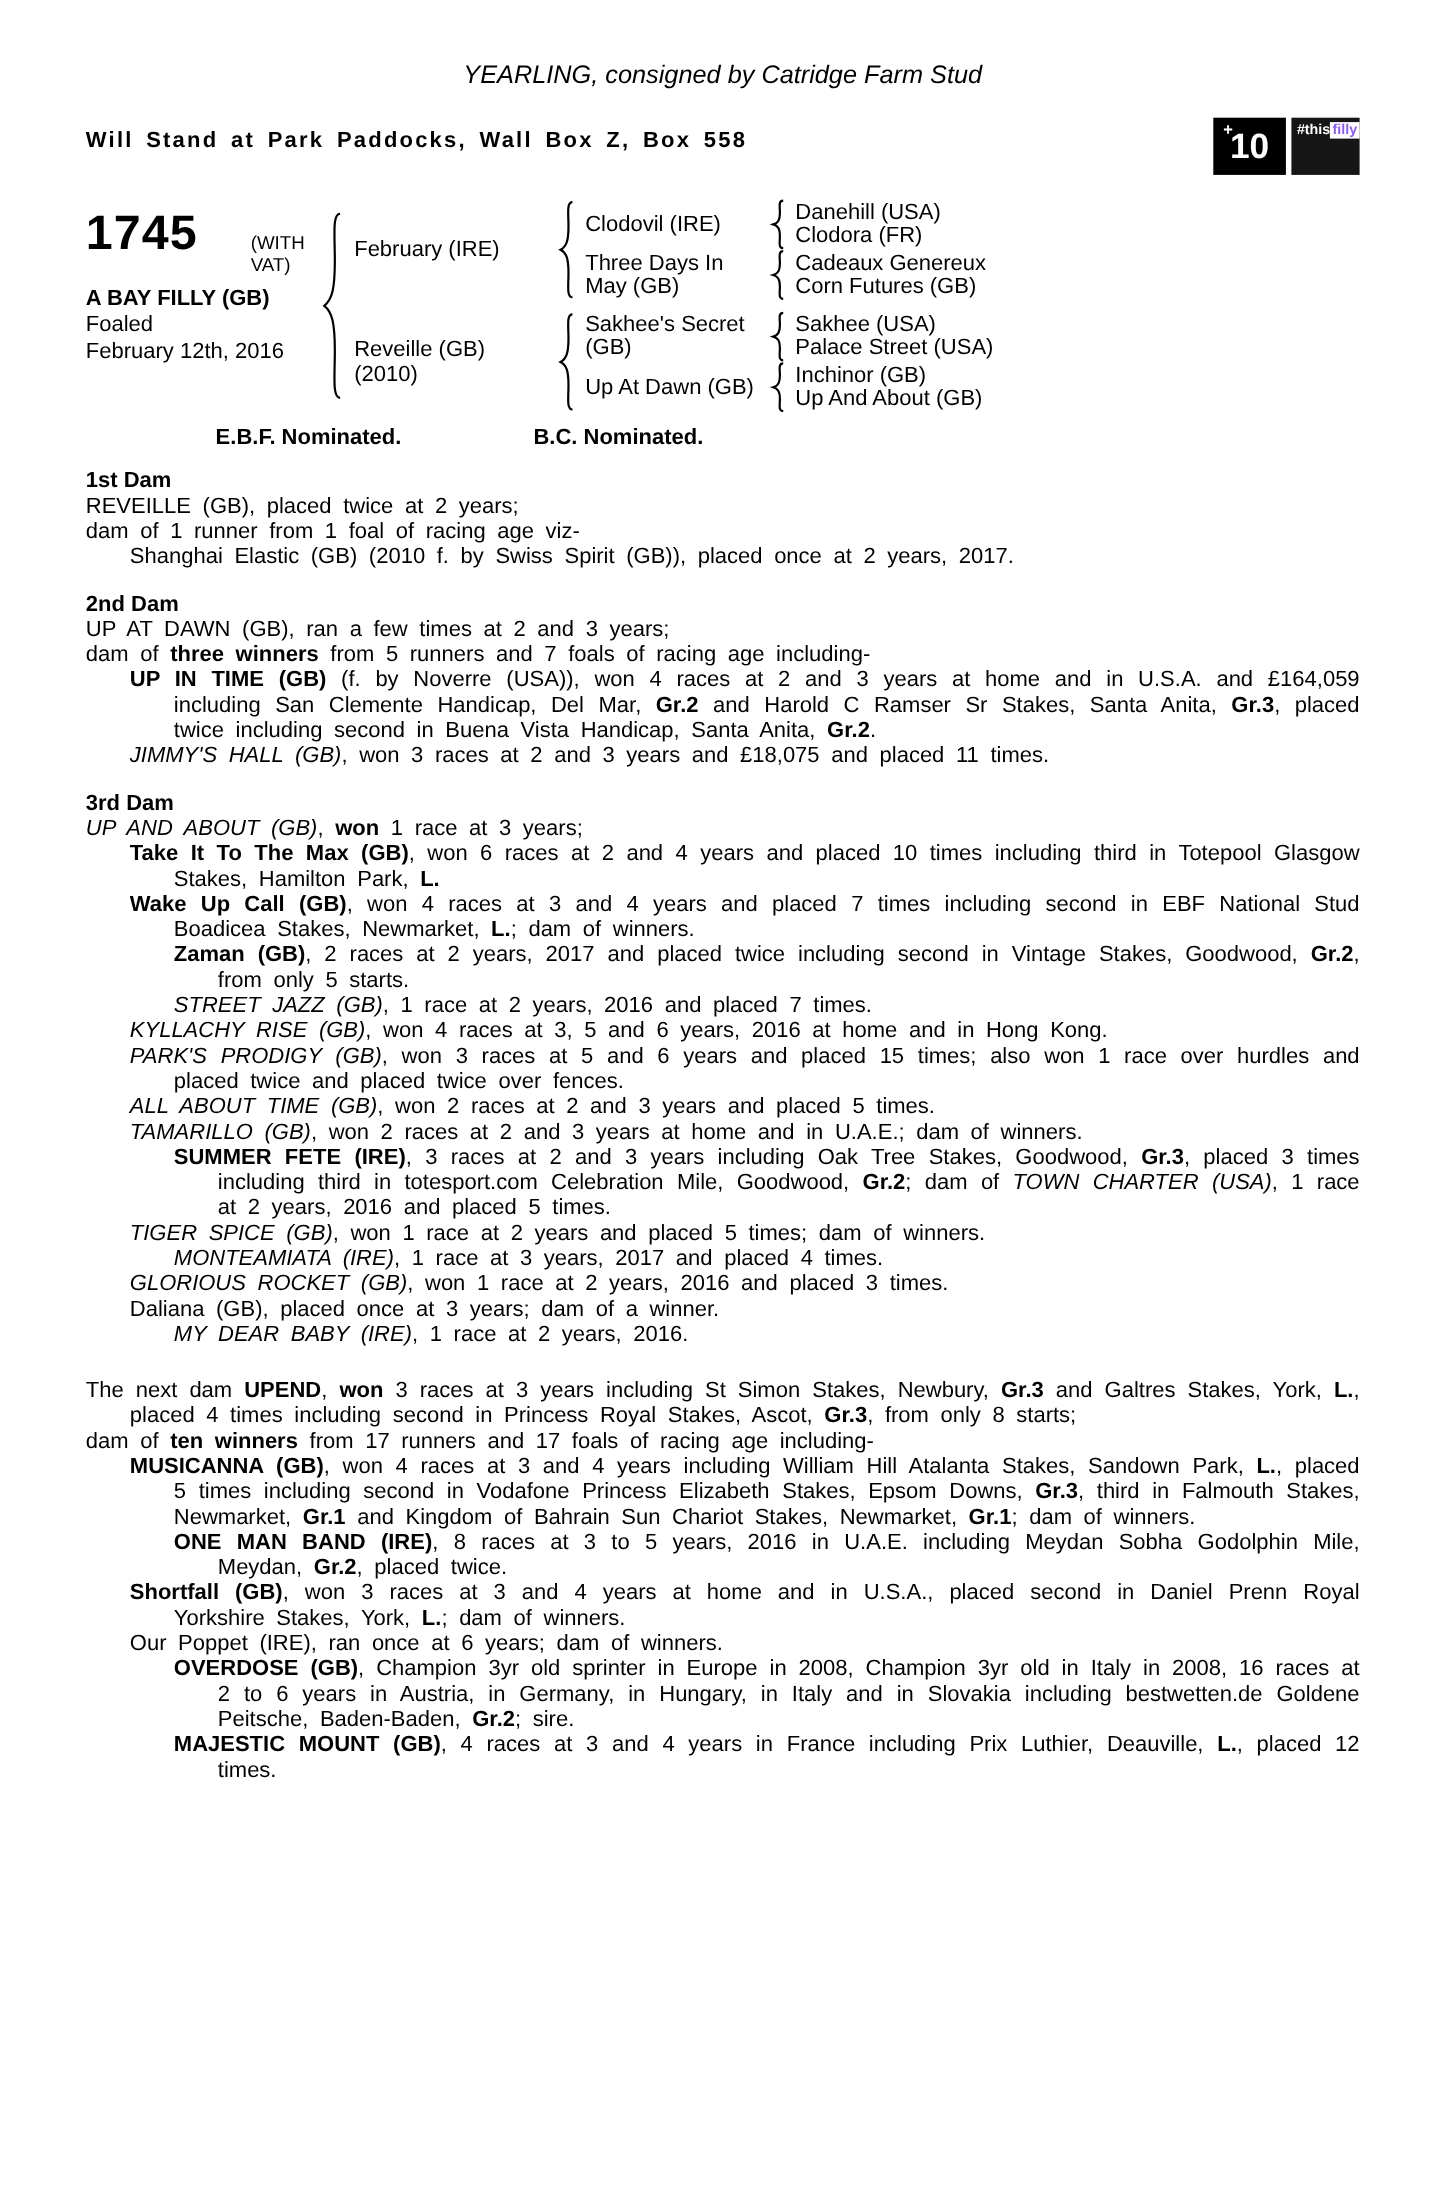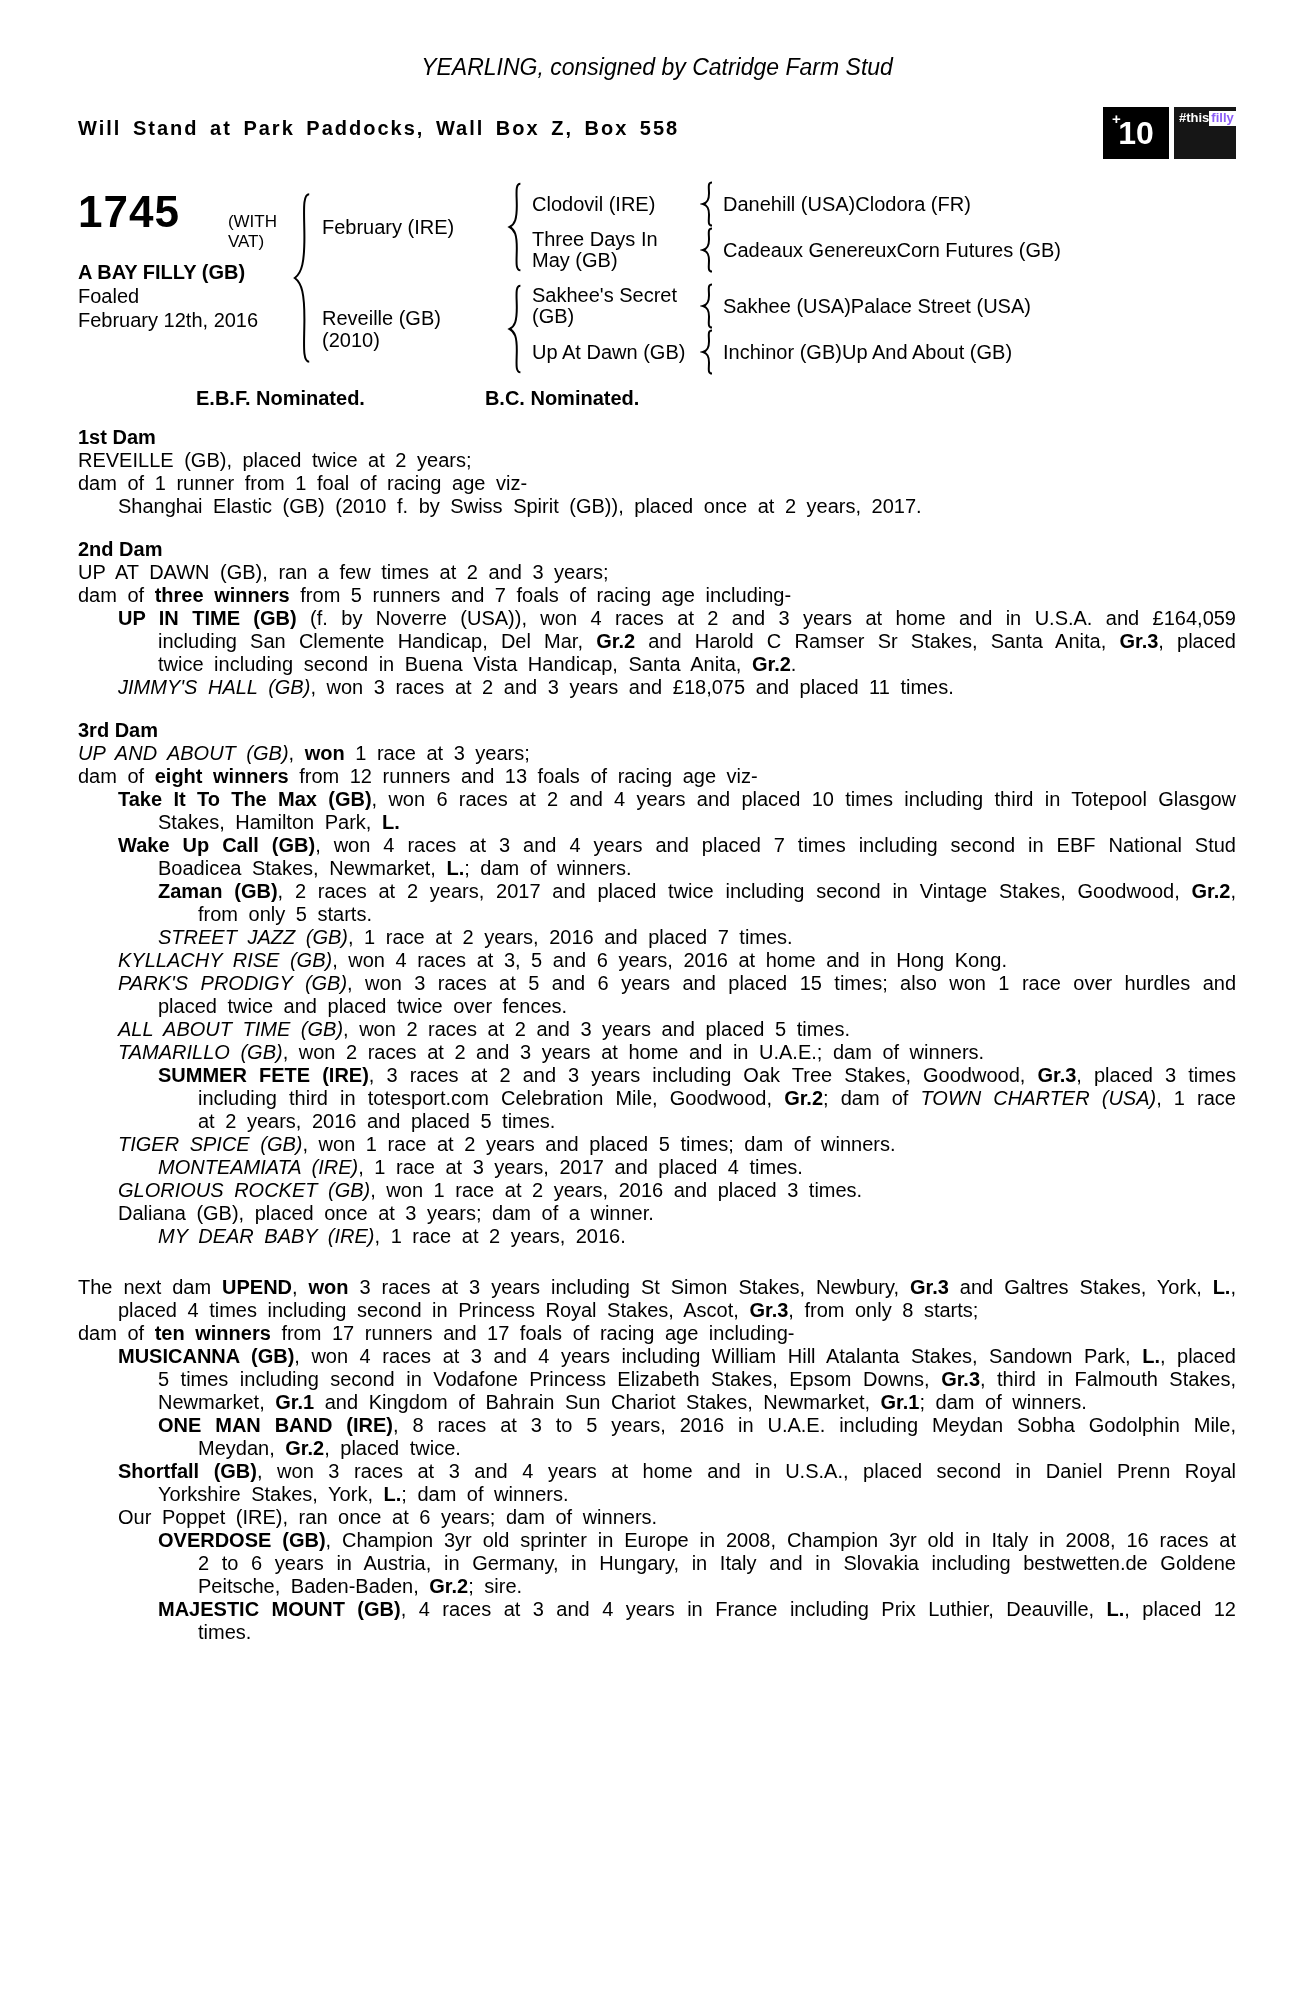--- a/index.html
+++ b/index.html
@@ -42,21 +42,21 @@
   .lot-desc { font-weight:bold; margin-top:8px; }
   .lot-line { line-height:24px; }
 
   .tree { display:flex; flex-direction:column; }
   .g1 { display:flex; align-items:center; }
   .g1 + .g1 { margin-top:10px; }
   .g1name { width:192px; padding-left:8px; line-height:22px; }
   .g2col { display:flex; flex-direction:column; }
   .g2 { display:flex; align-items:center; margin:0 0; }
   .g2name { width:176px; padding-left:8px; line-height:21px; }
-  .g3col { display:flex; flex-direction:row; justify-content:center; padding-left:8px; }
+  .g3col { display:flex; flex-direction:column; justify-content:center; padding-left:8px; }
   .g3 { line-height:21px; white-space:nowrap; }
 
   svg.brace { display:block; flex:none; }
   .brace-big { width:24px; height:178px; }
   .brace-mid { width:18px; height:92px; }
   .brace-sm  { width:15px; height:46px; }
 
   .nominated-row { display:flex; margin-top:12px; margin-left:118px; gap:120px; font-weight:bold; }
 
   .body-text { margin-top:16px; }
@@ -184,21 +184,20 @@
       <div class="para lvl0"><span>REVEILLE (GB), placed twice at 2 years;</span></div>
       <div class="para lvl0"><span>dam of 1 runner from 1 foal of racing age viz-</span></div>
       <div class="para lvl1"><span>Shanghai Elastic (GB) (2010 f. by Swiss Spirit (GB)), placed once at 2 years, 2017.</span></div>
       <div class="dam-header gap">2nd Dam</div>
       <div class="para lvl0"><span>UP AT DAWN (GB), ran a few times at 2 and 3 years;</span></div>
       <div class="para lvl0"><span>dam of </span><span class="seg-b">three winners</span><span> from 5 runners and 7 foals of racing age including-</span></div>
       <div class="para lvl1"><span class="seg-b">UP IN TIME (GB)</span><span> (f. by Noverre (USA)), won 4 races at 2 and 3 years at home and in U.S.A. and £164,059 including San Clemente Handicap, Del Mar, </span><span class="seg-b">Gr.2</span><span> and Harold C Ramser Sr Stakes, Santa Anita, </span><span class="seg-b">Gr.3</span><span>, placed twice including second in Buena Vista Handicap, Santa Anita, </span><span class="seg-b">Gr.2</span><span>.</span></div>
       <div class="para lvl1"><span class="seg-i">JIMMY'S HALL (GB)</span><span>, won 3 races at 2 and 3 years and £18,075 and placed 11 times.</span></div>
       <div class="dam-header gap">3rd Dam</div>
       <div class="para lvl0"><span class="seg-i">UP AND ABOUT (GB)</span><span>, </span><span class="seg-b">won</span><span> 1 race at 3 years;</span></div>
-      <div class="para lvl0"><span>dam of </span><span class="seg-b">eight winners</span><span> from 12 runners and 13 foals of racing age viz-</span></div>
       <div class="para lvl1"><span class="seg-b">Take It To The Max (GB)</span><span>, won 6 races at 2 and 4 years and placed 10 times including third in Totepool Glasgow Stakes, Hamilton Park, </span><span class="seg-b">L.</span></div>
       <div class="para lvl1"><span class="seg-b">Wake Up Call (GB)</span><span>, won 4 races at 3 and 4 years and placed 7 times including second in EBF National Stud Boadicea Stakes, Newmarket, </span><span class="seg-b">L.</span><span>; dam of winners.</span></div>
       <div class="para lvl2"><span class="seg-b">Zaman (GB)</span><span>, 2 races at 2 years, 2017 and placed twice including second in Vintage Stakes, Goodwood, </span><span class="seg-b">Gr.2</span><span>, from only 5 starts.</span></div>
       <div class="para lvl2"><span class="seg-i">STREET JAZZ (GB)</span><span>, 1 race at 2 years, 2016 and placed 7 times.</span></div>
       <div class="para lvl1"><span class="seg-i">KYLLACHY RISE (GB)</span><span>, won 4 races at 3, 5 and 6 years, 2016 at home and in Hong Kong.</span></div>
       <div class="para lvl1"><span class="seg-i">PARK'S PRODIGY (GB)</span><span>, won 3 races at 5 and 6 years and placed 15 times; also won 1 race over hurdles and placed twice and placed twice over fences.</span></div>
       <div class="para lvl1"><span class="seg-i">ALL ABOUT TIME (GB)</span><span>, won 2 races at 2 and 3 years and placed 5 times.</span></div>
       <div class="para lvl1"><span class="seg-i">TAMARILLO (GB)</span><span>, won 2 races at 2 and 3 years at home and in U.A.E.; dam of winners.</span></div>
       <div class="para lvl2"><span class="seg-b">SUMMER FETE (IRE)</span><span>, 3 races at 2 and 3 years including Oak Tree Stakes, Goodwood, </span><span class="seg-b">Gr.3</span><span>, placed 3 times including third in totesport.com Celebration Mile, Goodwood, </span><span class="seg-b">Gr.2</span><span>; dam of </span><span class="seg-i">TOWN CHARTER (USA)</span><span>, 1 race at 2 years, 2016 and placed 5 times.</span></div>
       <div class="para lvl1"><span class="seg-i">TIGER SPICE (GB)</span><span>, won 1 race at 2 years and placed 5 times; dam of winners.</span></div>

